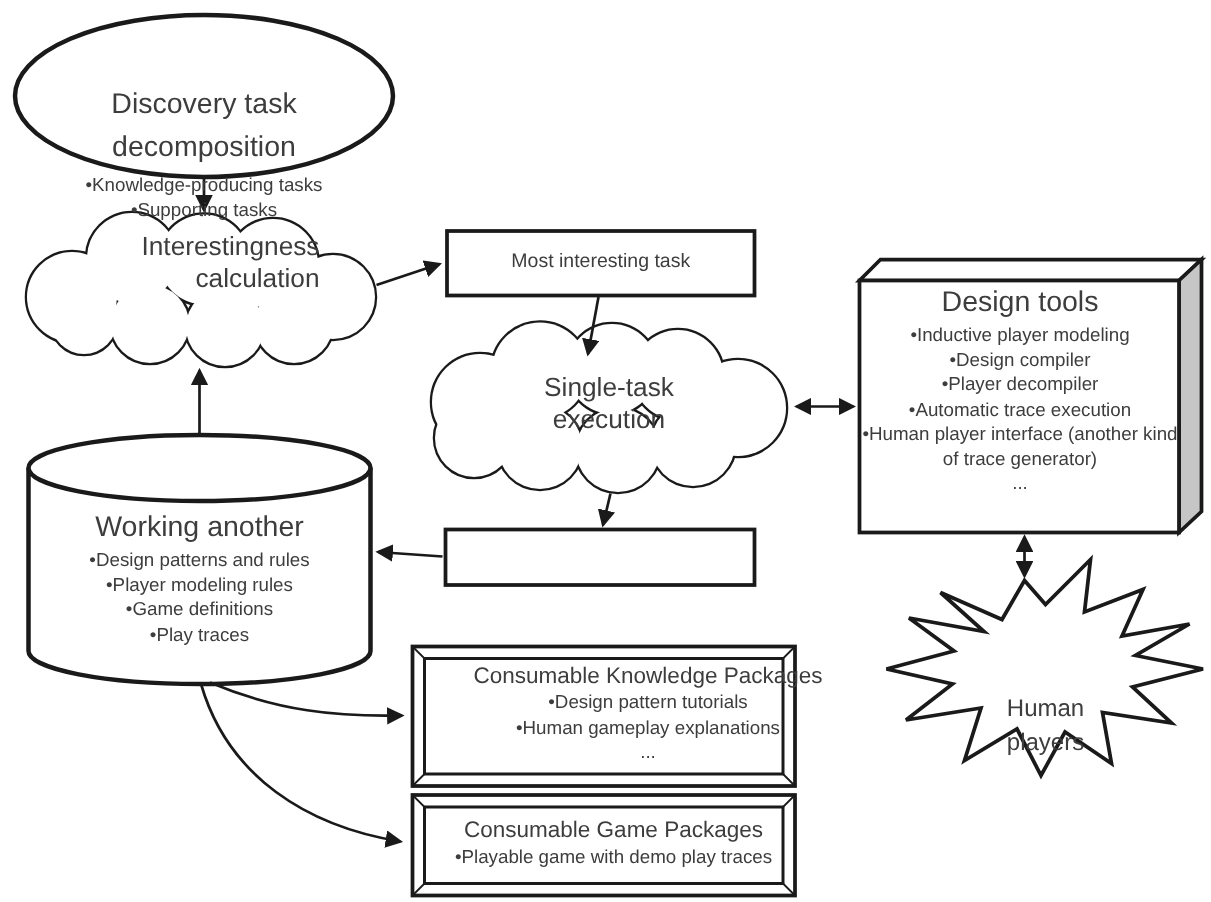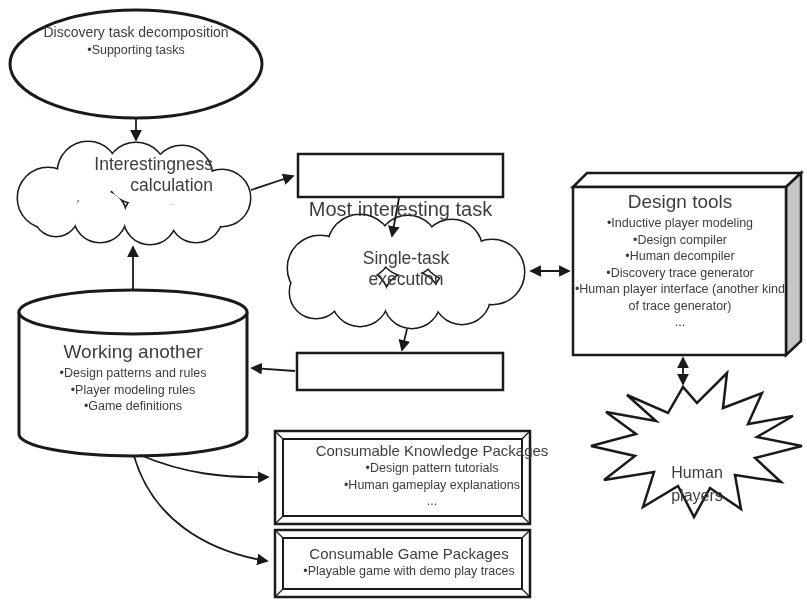--- a/index.html
+++ b/index.html
@@ -3,24 +3,24 @@
 <meta charset="utf-8">
 <style>
   html,body { margin:0; padding:0; background:#ffffff; }
   .stage {
     position:relative; width:807px; height:601px; background:#ffffff;
     font-family:"Liberation Sans", sans-serif; color:#3d3d3d; overflow:hidden;
   }
   .stage svg { position:absolute; left:0; top:0; }
   .txt { position:absolute; text-align:center; }
   .t19 { font-size:19px; line-height:22px; }
-  .t18 { font-size:14px; line-height:19px; }
+  .t18 { font-size:19px; line-height:29px;margin-top:32px; }
   .t17 { font-size:17.5px; line-height:21px; }
   .t15 { font-size:15px;  line-height:18px; }
-  .t14 { font-size:20px; line-height:17px;margin-top:36px; }
+  .t14 { font-size:13px; line-height:17px; }
   .b   { font-size:12.5px; line-height:16.5px; white-space:normal; }
   .gap2 { margin-top:2px; }
   .shape   { fill:#ffffff; stroke:#1a1a1a; }
   .sw3     { stroke-width:3; }
   .sw25    { stroke-width:2.5; }
   .cloud-stroke { fill:#ffffff; stroke:#1a1a1a; stroke-width:3; }
   .cloud-fill   { fill:#ffffff; stroke:none; }
   .arrow { fill:none; stroke:#1a1a1a; stroke-width:1.8; }
   .frame-corner { stroke:#1a1a1a; stroke-width:1.2; }
 </style>
@@ -116,44 +116,46 @@
       <path d="M295,371 L252,368" class="arrow" marker-end="url(#ah)"></path>
       <path d="M133,289 L133,247" class="arrow" marker-end="url(#ah)"></path>
       <path d="M140,455 C185,474 225,478 268,477" class="arrow" marker-end="url(#ah)"></path>
       <path d="M134,456 C152,518 205,551 267,561" class="arrow" marker-end="url(#ah)"></path>
       <path d="M683,358 L683,384" class="arrow" marker-start="url(#ah)" marker-end="url(#ah)"></path>
     </g>
   </svg>
 
   <div class="txt" style="left:36px; top:23px; width:200px;">
     <div class="t18">Discovery task decomposition</div>
+    <div class="b gap2">•Knowledge-producing tasks</div>
     <div class="b">•Supporting tasks</div>
   </div>
 
   <div class="txt t17" style="left:53px; top:154px; width:160px;text-align:right;">Interestingness calculation</div>
 
   <div class="txt t14" style="left:298px; top:165px; width:205px;">Most interesting task</div>
 
   <div class="txt t17" style="left:340px; top:248px; width:132px;">Single-task execution</div>
 
   <div class="txt" style="left:569px; top:191px; width:222px;">
     <div class="t19">Design tools</div>
     <div class="b gap2">•Inductive player modeling</div>
     <div class="b">•Design compiler</div>
-    <div class="b">•Human decompiler</div>
-    <div class="b">•Discovery trace generator</div>
+    <div class="b">•Player decompiler</div>
+    <div class="b">•Automatic trace execution</div>
     <div class="b">•Human player interface (another kind of trace generator)</div>
     <div class="b">...</div>
   </div>
 
   <div class="txt" style="left:30px; top:341px; width:206px;">
     <div class="t19">Working another</div>
     <div class="b gap2">•Design patterns and rules</div>
     <div class="b">•Player modeling rules</div>
     <div class="b">•Game definitions</div>
+    <div class="b">•Play traces</div>
   </div>
 
 
   <div class="txt" style="left:285px; top:442px; width:236px;margin-left:29px;">
     <div class="t15">Consumable Knowledge Packages</div>
     <div class="b">•Design pattern tutorials</div>
     <div class="b">•Human gameplay explanations</div>
     <div class="b">...</div>
   </div>
 

